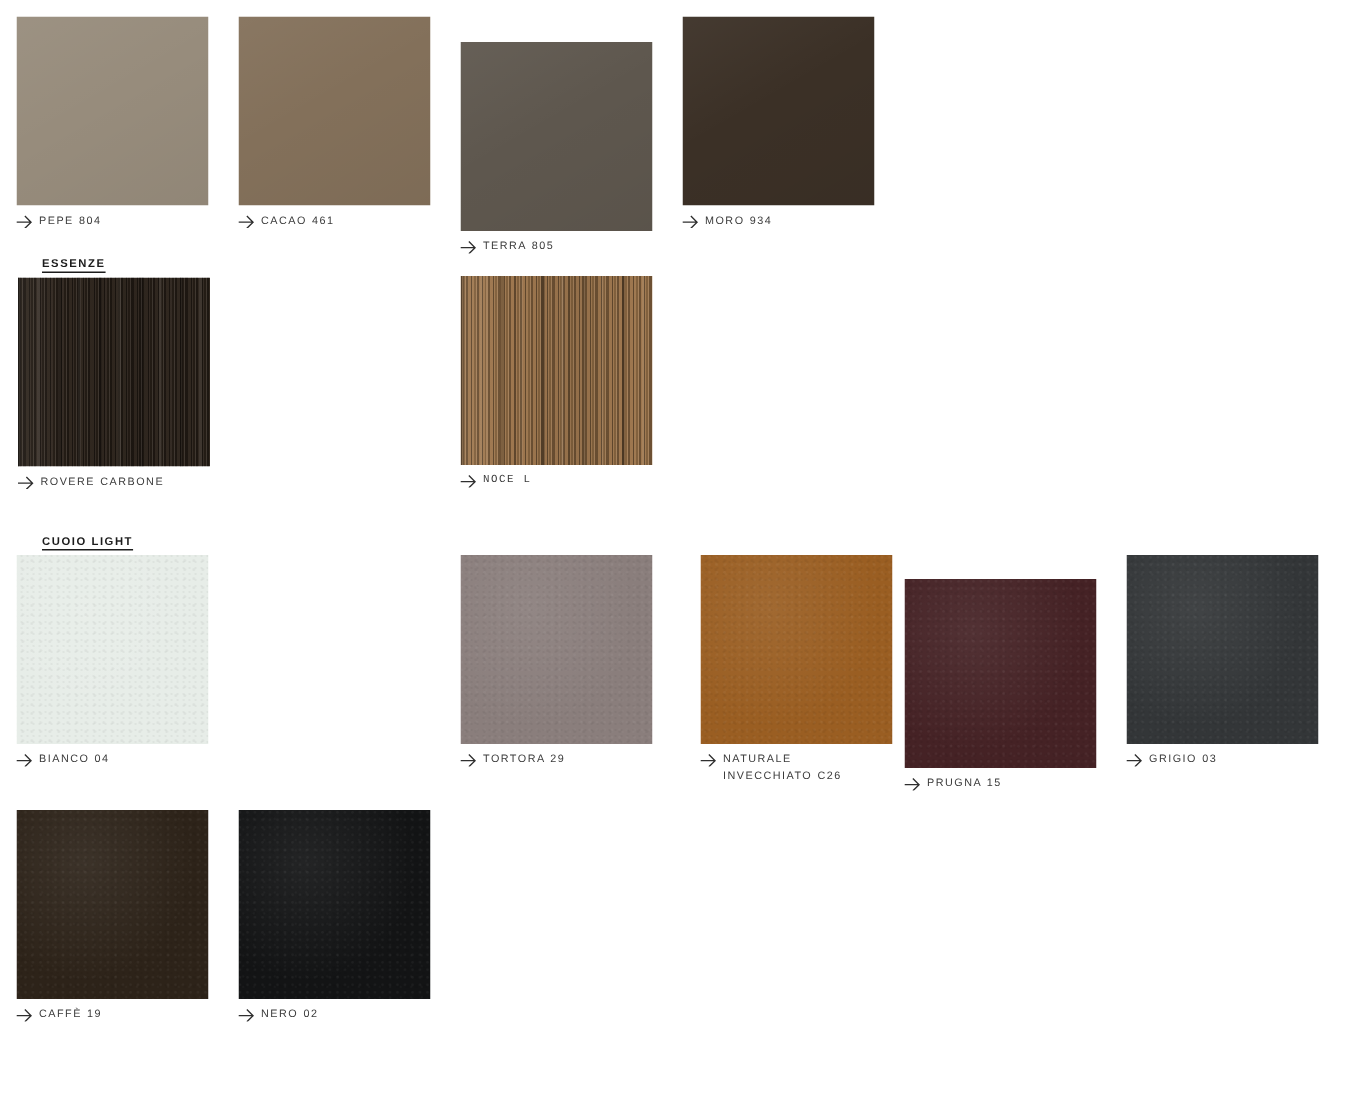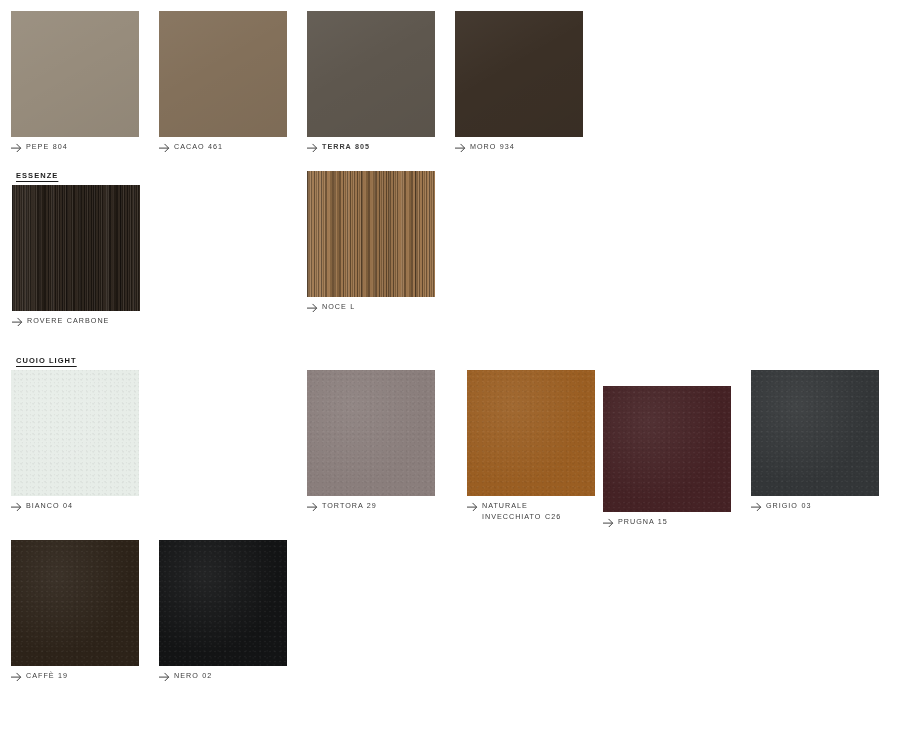--- a/index.html
+++ b/index.html
@@ -8,30 +8,31 @@
     width: 899px; height: 730px;
     background: #ffffff;
     font-family: "Liberation Sans", sans-serif;
     overflow: hidden;
   }
   #root { position: relative; width: 895px; height: 730px; }
 
   
   .section-head {
     position: absolute;
-    left: 16px;
+    left: 0;
     font-size: 7.5px;
     font-weight: bold;
     letter-spacing: 1.05px;
     color: #1c1c1c;
     text-transform: uppercase;
     text-decoration: underline;
     text-underline-offset: 2.5px;
     text-decoration-thickness: 1px;
     white-space: nowrap;
+    padding-left: 28px;
   }
 
   
   .tile { position: absolute; width: 128px; }
   .chip {
     width: 128px; height: 126px;
     position: relative;
     overflow: hidden;
   }
   .chip-surface { position: absolute; inset: 0; }
@@ -128,21 +129,21 @@
       <div class="chip">
         <div class="chip-surface grain-solid" style="background: rgb(131, 112, 90);"></div>
       </div>
       <div class="caption">
         <svg class="arrow-icon" viewBox="0 0 11 9">
           <path d="M0.4 5.1 H9.1 M5.9 1.3 L9.7 5.1 L5.9 8.9" stroke="#2f2f2f" stroke-width="0.9" fill="none" stroke-linecap="square" stroke-linejoin="miter"></path>
         </svg>
         <span class="caption-label">CACAO 461</span>
       </div>
     </div>
-    <div class="tile" style="left: 307px; top: 11px; font-weight: bold;">
+    <div class="tile" style="left: 307px; top: 28px;">
       <div class="chip">
         <div class="chip-surface grain-solid" style="background: rgb(94, 87, 78);"></div>
       </div>
       <div class="caption">
         <svg class="arrow-icon" viewBox="0 0 11 9">
           <path d="M0.4 5.1 H9.1 M5.9 1.3 L9.7 5.1 L5.9 8.9" stroke="#2f2f2f" stroke-width="0.9" fill="none" stroke-linecap="square" stroke-linejoin="miter"></path>
         </svg>
         <span class="caption-label">TERRA 805</span>
       </div>
     </div>
@@ -162,21 +163,21 @@
       <div class="chip">
         <div class="chip-surface grain-wood" style="background: rgb(42, 33, 25);"></div>
       </div>
       <div class="caption">
         <svg class="arrow-icon" viewBox="0 0 11 9">
           <path d="M0.4 5.1 H9.1 M5.9 1.3 L9.7 5.1 L5.9 8.9" stroke="#2f2f2f" stroke-width="0.9" fill="none" stroke-linecap="square" stroke-linejoin="miter"></path>
         </svg>
         <span class="caption-label">ROVERE CARBONE</span>
       </div>
     </div>
-    <div class="tile" style="left: 307px; top: 171px;">
+    <div class="tile" style="left: 307px; top: 184px; font-family: Liberation Mono, monospace;">
       <div class="chip">
         <div class="chip-surface grain-wood" style="background: rgb(155, 115, 73);"></div>
       </div>
       <div class="caption">
         <svg class="arrow-icon" viewBox="0 0 11 9">
           <path d="M0.4 5.1 H9.1 M5.9 1.3 L9.7 5.1 L5.9 8.9" stroke="#2f2f2f" stroke-width="0.9" fill="none" stroke-linecap="square" stroke-linejoin="miter"></path>
         </svg>
         <span class="caption-label">NOCE L</span>
       </div>
     </div>

